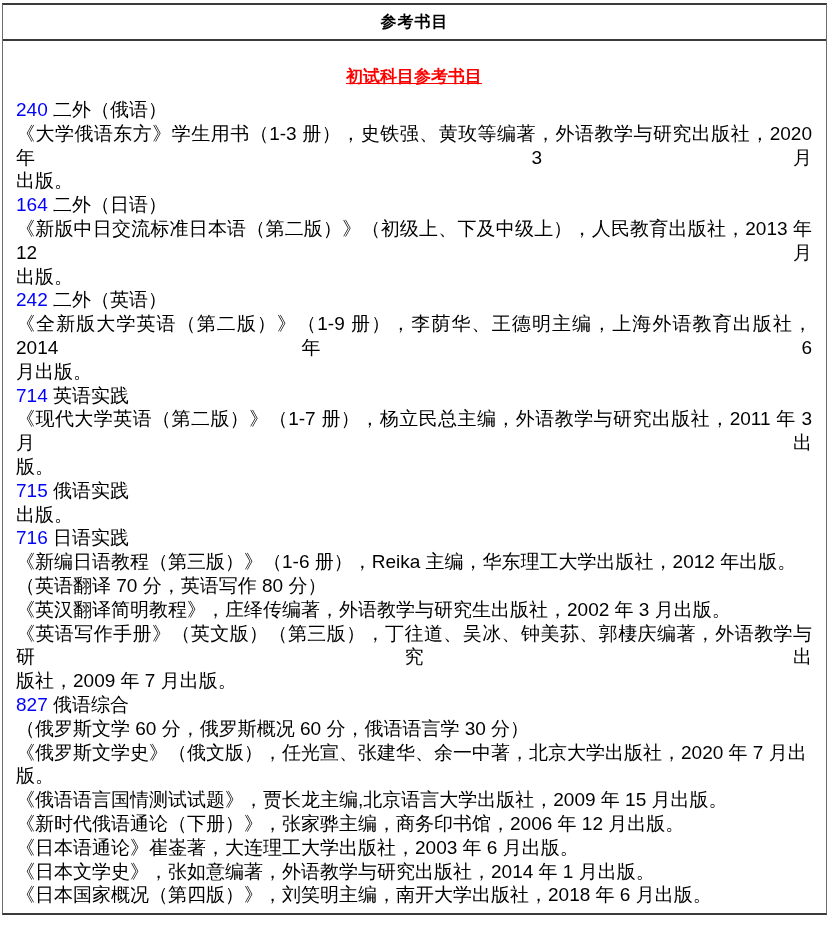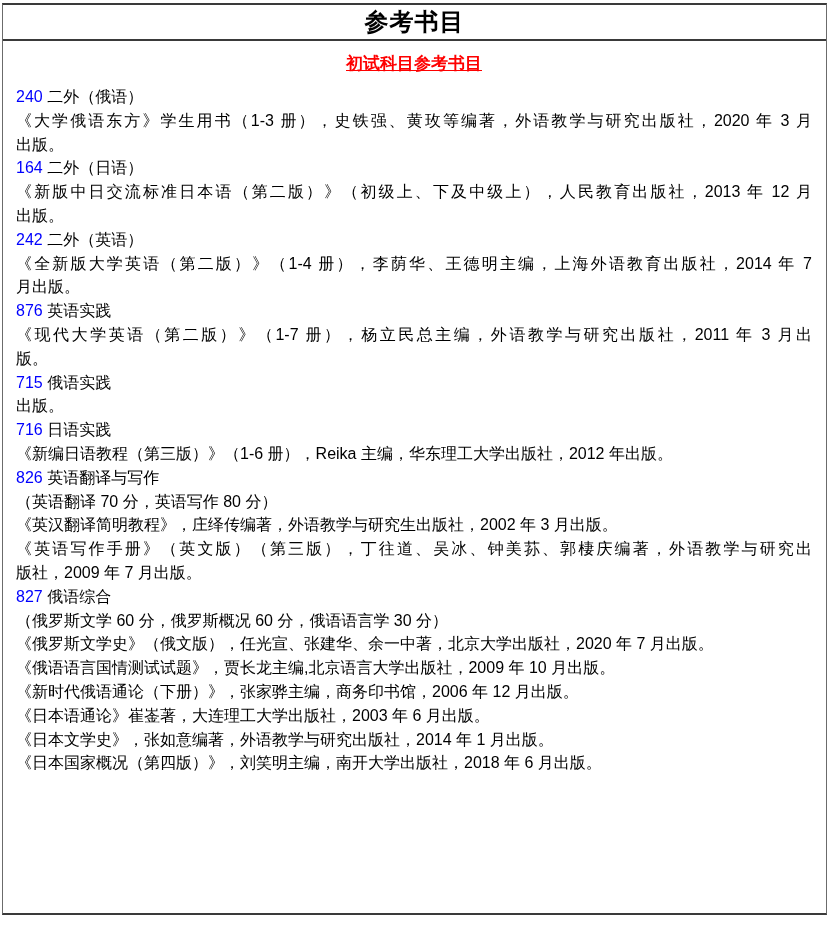--- a/index.html
+++ b/index.html
@@ -19,38 +19,38 @@
     background: #ffffff;
   }
   .title-row {
     height: 36px;
     border-bottom: 2px solid #3a3a3a;
     display: flex;
     align-items: center;
     justify-content: center;
   }
   .doc-title {
-    font-size: 24px;
+    font-size: 16px;
     font-weight: bold;
     letter-spacing: 1px;
   }
   .content {
-    padding: 11px 14px 0 13px;
+    padding: 24px 14px 0 13px;
   }
   .subtitle {
     text-align: center;
     color: #fe0000;
     font-weight: bold;
     font-size: 17px;
     text-decoration: underline;
     line-height: 23px;
     margin-bottom: 10px;
   }
   .bib .line {
-    font-size: 16px;
+    font-size: 19px;
     line-height: 23.8px;
     color: #000000;
   }
   .bib .line.stretch {
     text-align: justify;
     text-align-last: justify;
   }
   .code {
     color: #0000fe;
   }
@@ -65,37 +65,36 @@
   <div class="content">
     <div class="subtitle">初试科目参考书目</div>
     <div class="bib">
         <div class="line head"><span class="code">240</span> 二外（俄语）</div>
         <div class="line stretch">《大学俄语东方》学生用书（1-3 册），史铁强、黄玫等编著，外语教学与研究出版社，2020 年 3 月</div>
         <div class="line">出版。</div>
         <div class="line head"><span class="code">164</span> 二外（日语）</div>
         <div class="line stretch">《新版中日交流标准日本语（第二版）》（初级上、下及中级上），人民教育出版社，2013 年 12 月</div>
         <div class="line">出版。</div>
         <div class="line head"><span class="code">242</span> 二外（英语）</div>
-        <div class="line stretch">《全新版大学英语（第二版）》（1-4 册），李荫华、王德明主编，上海外语教育出版社，2014 年 7</div>
+        <div class="line stretch">《全新版大学英语（第二版）》（1-9 册），李荫华、王德明主编，上海外语教育出版社，2014 年 6</div>
         <div class="line">月出版。</div>
-        <div class="line head"><span class="code">876</span> 英语实践</div>
+        <div class="line head"><span class="code">714</span> 英语实践</div>
         <div class="line stretch">《现代大学英语（第二版）》（1-7 册），杨立民总主编，外语教学与研究出版社，2011 年 3 月出</div>
         <div class="line">版。</div>
         <div class="line head"><span class="code">715</span> 俄语实践</div>
         <div class="line">出版。</div>
         <div class="line head"><span class="code">716</span> 日语实践</div>
         <div class="line">《新编日语教程（第三版）》（1-6 册），Reika 主编，华东理工大学出版社，2012 年出版。</div>
-        <div class="line head"><span class="code">826</span> 英语翻译与写作</div>
         <div class="line">（英语翻译 70 分，英语写作 80 分）</div>
         <div class="line">《英汉翻译简明教程》，庄绎传编著，外语教学与研究生出版社，2002 年 3 月出版。</div>
         <div class="line stretch">《英语写作手册》（英文版）（第三版），丁往道、吴冰、钟美荪、郭棲庆编著，外语教学与研究出</div>
         <div class="line">版社，2009 年 7 月出版。</div>
         <div class="line head"><span class="code">827</span> 俄语综合</div>
         <div class="line">（俄罗斯文学 60 分，俄罗斯概况 60 分，俄语语言学 30 分）</div>
         <div class="line">《俄罗斯文学史》（俄文版），任光宣、张建华、余一中著，北京大学出版社，2020 年 7 月出版。</div>
-        <div class="line">《俄语语言国情测试试题》，贾长龙主编,北京语言大学出版社，2009 年 10 月出版。</div>
+        <div class="line">《俄语语言国情测试试题》，贾长龙主编,北京语言大学出版社，2009 年 15 月出版。</div>
         <div class="line">《新时代俄语通论（下册）》，张家骅主编，商务印书馆，2006 年 12 月出版。</div>
         <div class="line">《日本语通论》崔崟著，大连理工大学出版社，2003 年 6 月出版。</div>
         <div class="line">《日本文学史》，张如意编著，外语教学与研究出版社，2014 年 1 月出版。</div>
         <div class="line">《日本国家概况（第四版）》，刘笑明主编，南开大学出版社，2018 年 6 月出版。</div>
       </div>
   </div>
 </div>
 
 </body></html>

